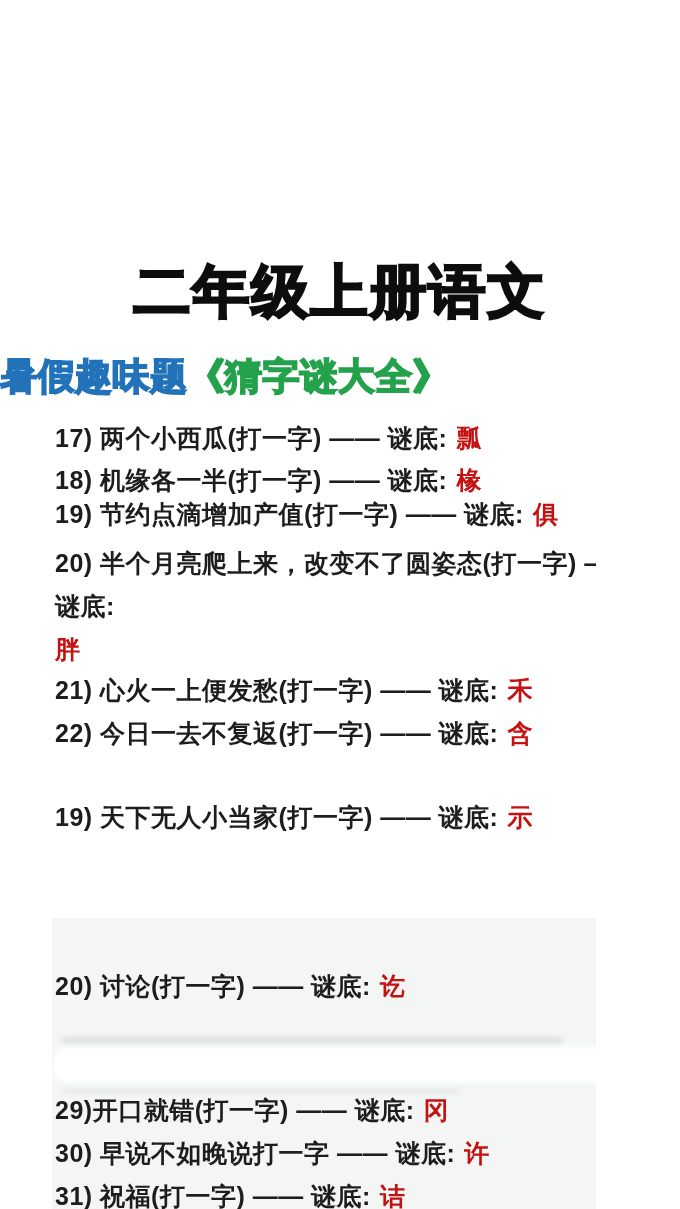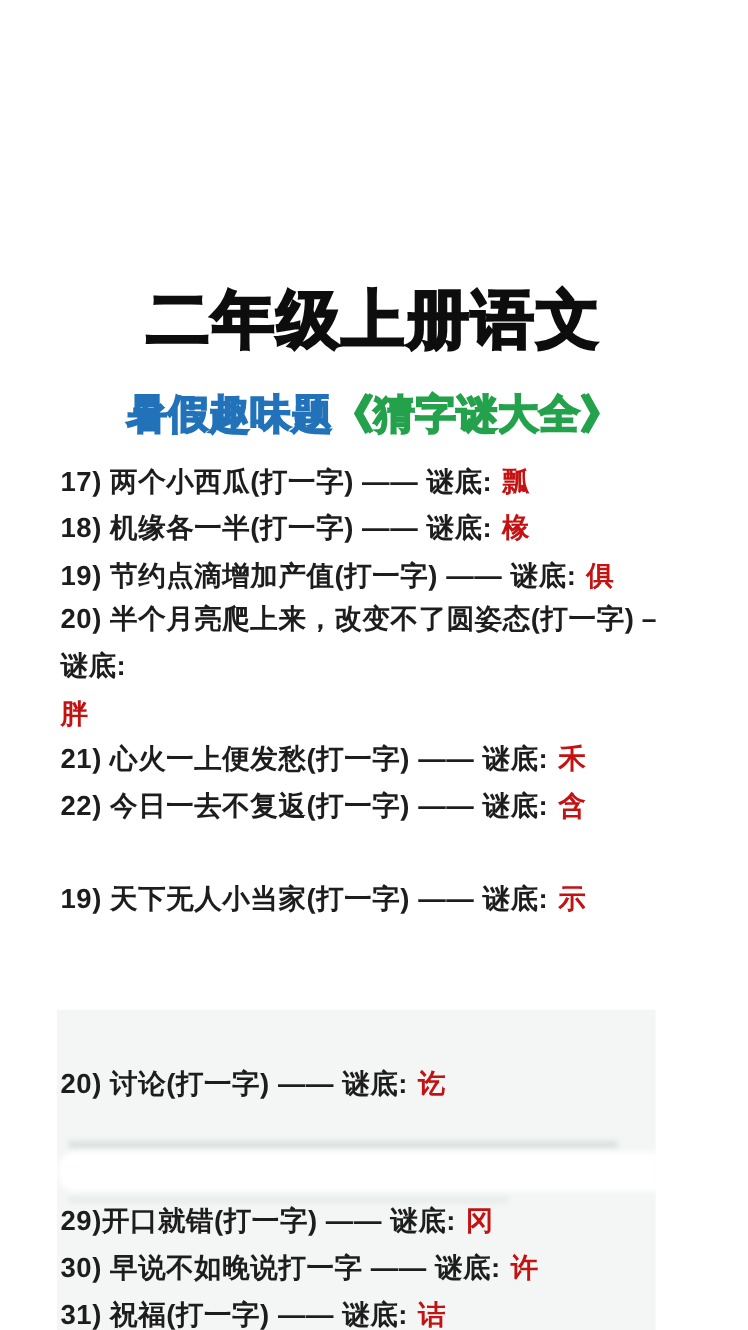--- a/index.html
+++ b/index.html
@@ -28,21 +28,20 @@
     font-weight: 900;
     color: #0d0d0d;
     letter-spacing: 2px;
     -webkit-text-stroke: 2.5px #0d0d0d;
   }
   .subtitle {
     position: absolute;
     top: 306px;
     left: 0;
     width: 680px;
-    text-align: center;
     font-size: 37px;
     line-height: 46px;
     font-weight: 900;
     letter-spacing: 0.5px;
     white-space: nowrap;
   }
   .sub-blue  { color: #2172b8; -webkit-text-stroke: 1.8px #2172b8; }
   .sub-green { color: #23a24b; -webkit-text-stroke: 1.8px #23a24b; }
 
   .panel {
@@ -111,21 +110,21 @@
 
   <div class="panel"></div>
   <div class="smudge s1"></div>
   <div class="smudge s2"></div>
   <div class="eraser"></div>
 
   <div class="row" style="top:378px"><span>17) 两个小西瓜(打一字) —— 谜底:</span><span class="ans">瓢</span></div>
 
   <div class="row" style="top:420px"><span>18) 机缘各一半(打一字) —— 谜底:</span><span class="ans">椽</span></div>
 
-  <div class="row" style="top:464px"><span>19) 节约点滴增加产值(打一字) —— 谜底:</span><span class="ans">俱</span></div>
+  <div class="row" style="top:454px"><span>19) 节约点滴增加产值(打一字) —— 谜底:</span><span class="ans">俱</span></div>
 
   <div class="row multiline" style="top:494px"><span>20) 半个月亮爬上来，改变不了圆姿态(打一字) —— 谜底:</span><span class="ans">胖</span></div>
 
   <div class="row" style="top:630px"><span>21) 心火一上便发愁(打一字) —— 谜底:</span><span class="ans">禾</span></div>
 
   <div class="row" style="top:673px"><span>22) 今日一去不复返(打一字) —— 谜底:</span><span class="ans">含</span></div>
 
 
   <div class="row" style="top:757px"><span>19) 天下无人小当家(打一字) —— 谜底:</span><span class="ans">示</span></div>
 

